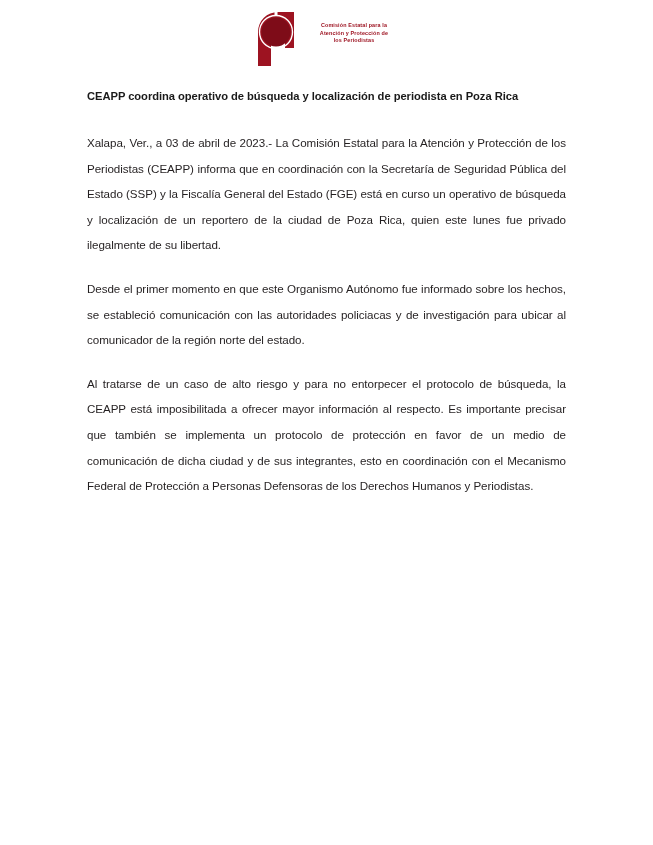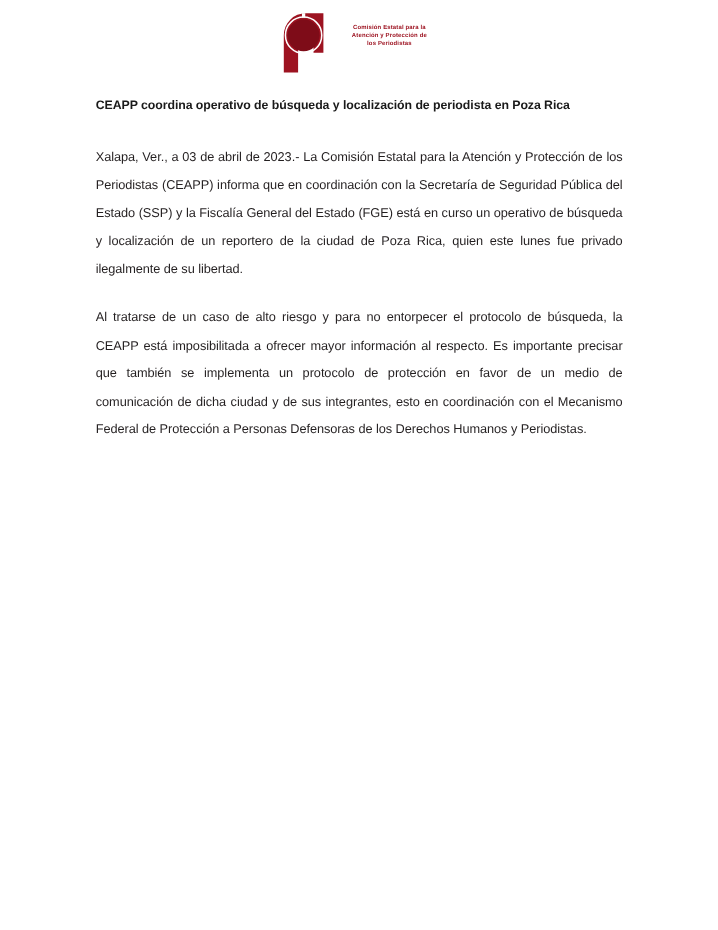--- a/index.html
+++ b/index.html
@@ -120,20 +120,21 @@
         <div>Comisión Estatal para la</div>
         <div>Atención y Protección de</div>
         <div>los Periodistas</div>
       </div>
     </div>
   </div>
 
   <div class="doc">
     <h1 class="doc-title">CEAPP coordina operativo de búsqueda y localización de periodista en Poza Rica</h1>
     <p class="para">Xalapa, Ver., a 03 de abril de 2023.- La Comisión Estatal para la Atención y Protección de los Periodistas (CEAPP) informa que en coordinación con la Secretaría de Seguridad Pública del Estado (SSP) y la Fiscalía General del Estado (FGE) está en curso un operativo de búsqueda y localización de un reportero de la ciudad de Poza Rica, quien este lunes fue privado ilegalmente de su libertad.</p>
+    <p class="para">Desde el primer momento en que este Organismo Autónomo fue informado sobre los hechos, se estableció comunicación con las autoridades policiacas y de investigación para ubicar al comunicador de la región norte del estado.</p>
     <p class="para">Al tratarse de un caso de alto riesgo y para no entorpecer el protocolo de búsqueda, la CEAPP está imposibilitada a ofrecer mayor información al respecto. Es importante precisar que también se implementa un protocolo de protección en favor de un medio de comunicación de dicha ciudad y de sus integrantes, esto en coordinación con el Mecanismo Federal de Protección a Personas Defensoras de los Derechos Humanos y Periodistas.</p>
   </div>
 
   <div class="footer">
 
     
 
     
 
     

